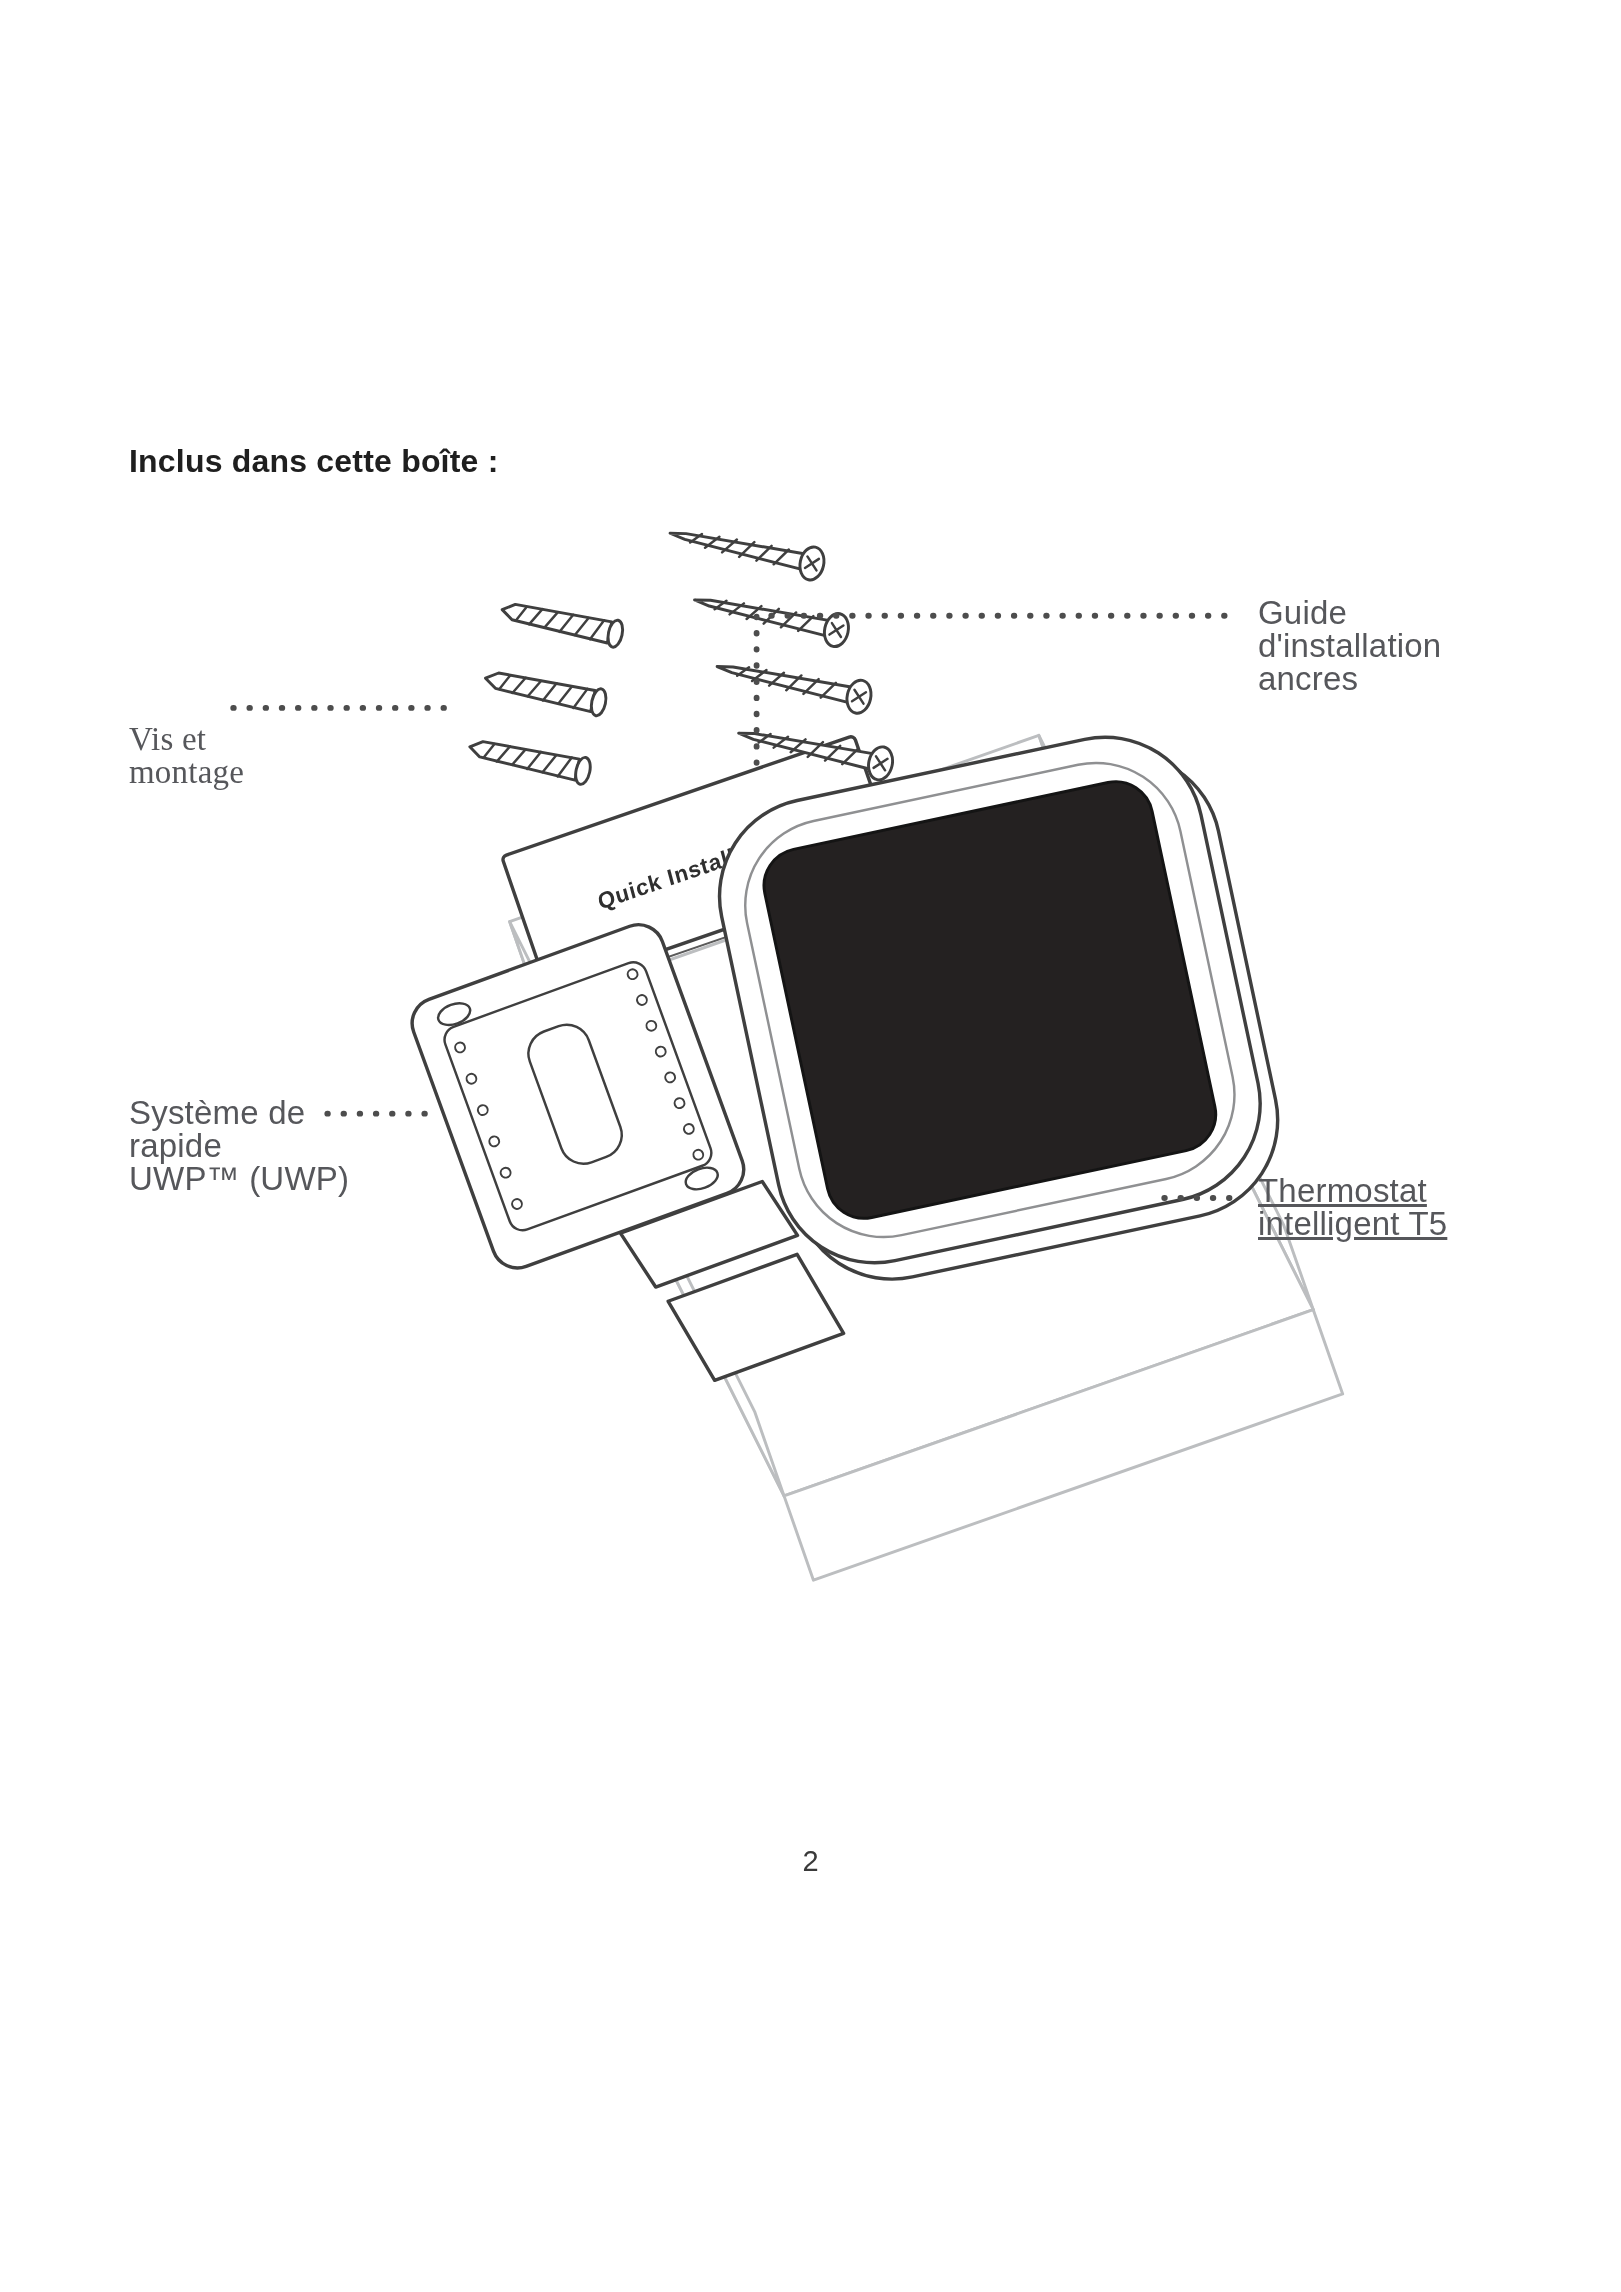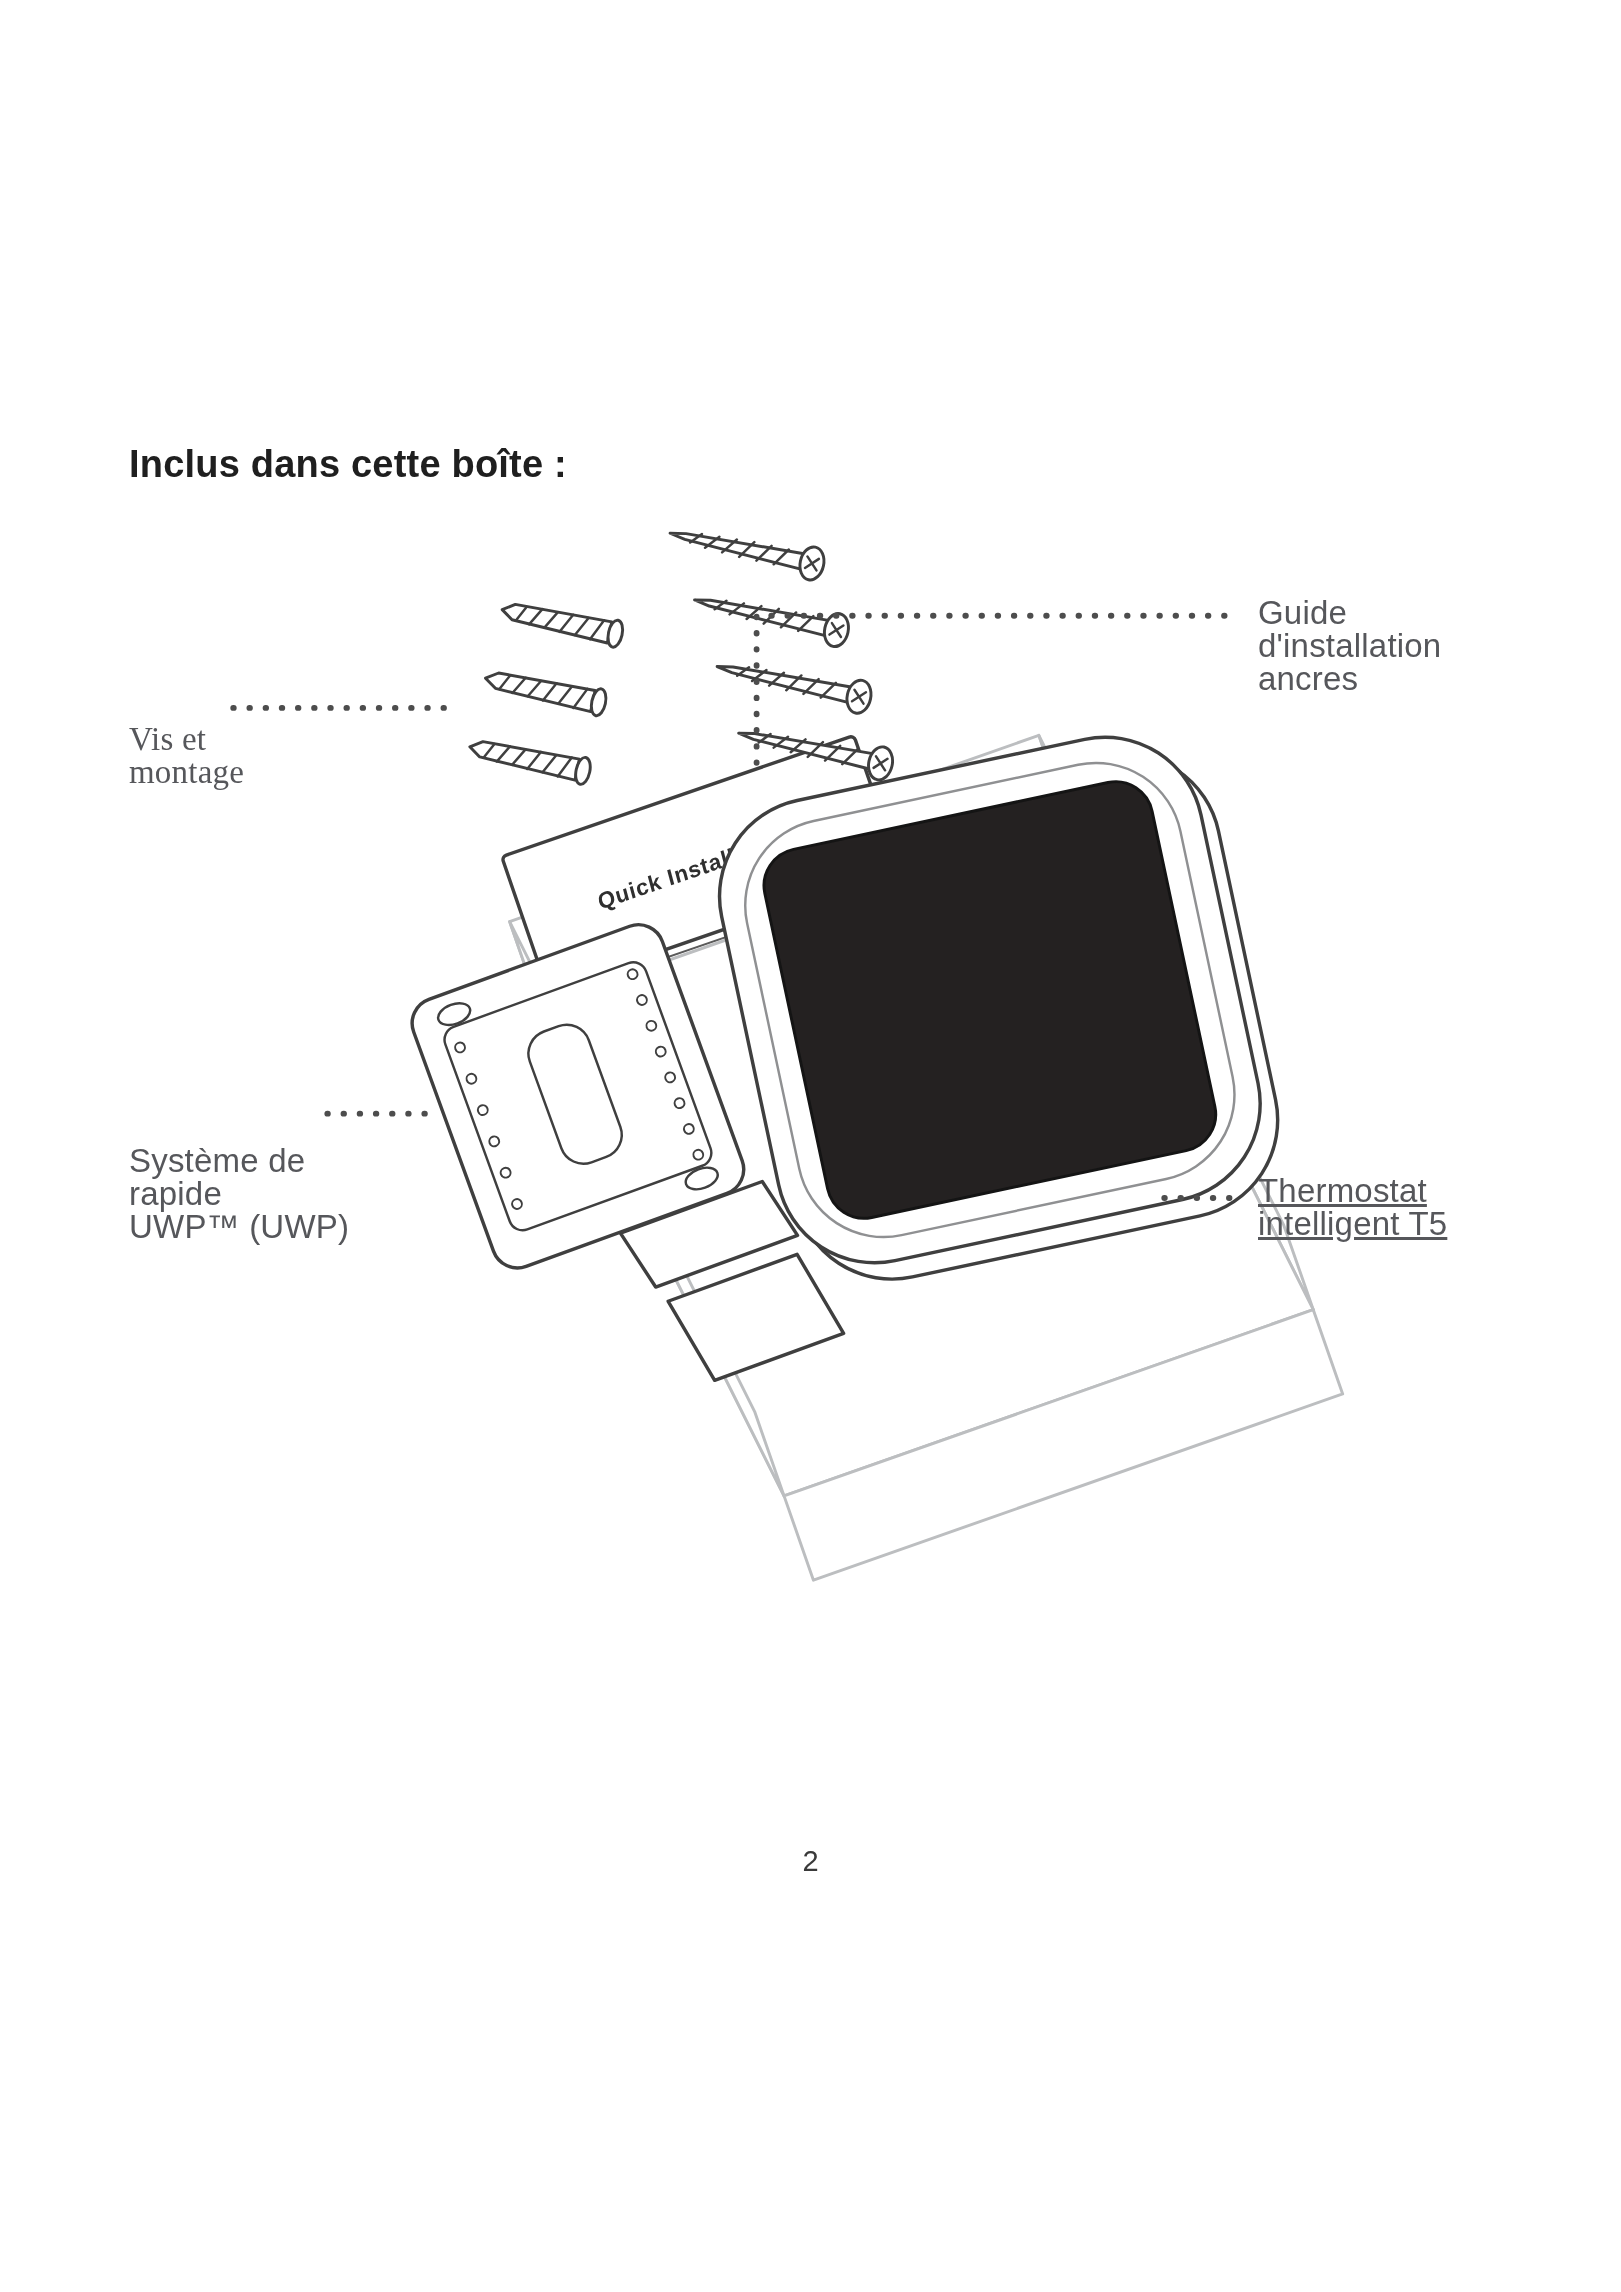--- a/index.html
+++ b/index.html
@@ -9,21 +9,21 @@
     height: 2293px;
     background: #ffffff;
     font-family: "Liberation Sans", sans-serif;
     overflow: hidden;
   }
   .heading {
     position: absolute;
     left: 129px;
     top: 443px;
     margin: 0;
-    font-size: 38px;
+    font-size: 32px;
     font-weight: 700;
     color: #1f1f1f;
     letter-spacing: 0.2px;
   }
   .illustration {
     position: absolute;
     left: 0; top: 0;
     width: 1621px;
     height: 2293px;
   }
@@ -153,21 +153,21 @@
     <span>Vis et</span>
     <span>montage</span>
   </div>
 
   <div class="label" style="left:1258px; top:596px;">
     <span>Guide</span>
     <span>d'installation</span>
     <span>ancres</span>
   </div>
 
-  <div class="label" style="left:129px; top:1096px;margin-top:48px;">
+  <div class="label" style="left:129px; top:1096px;">
     <span>Système de</span>
     <span>rapide</span>
     <span>UWP™ (UWP)</span>
   </div>
 
   <div class="label" style="left:1258px; top:1174px;text-decoration:underline;">
     <span>Thermostat</span>
     <span>intelligent T5</span>
   </div>
 

